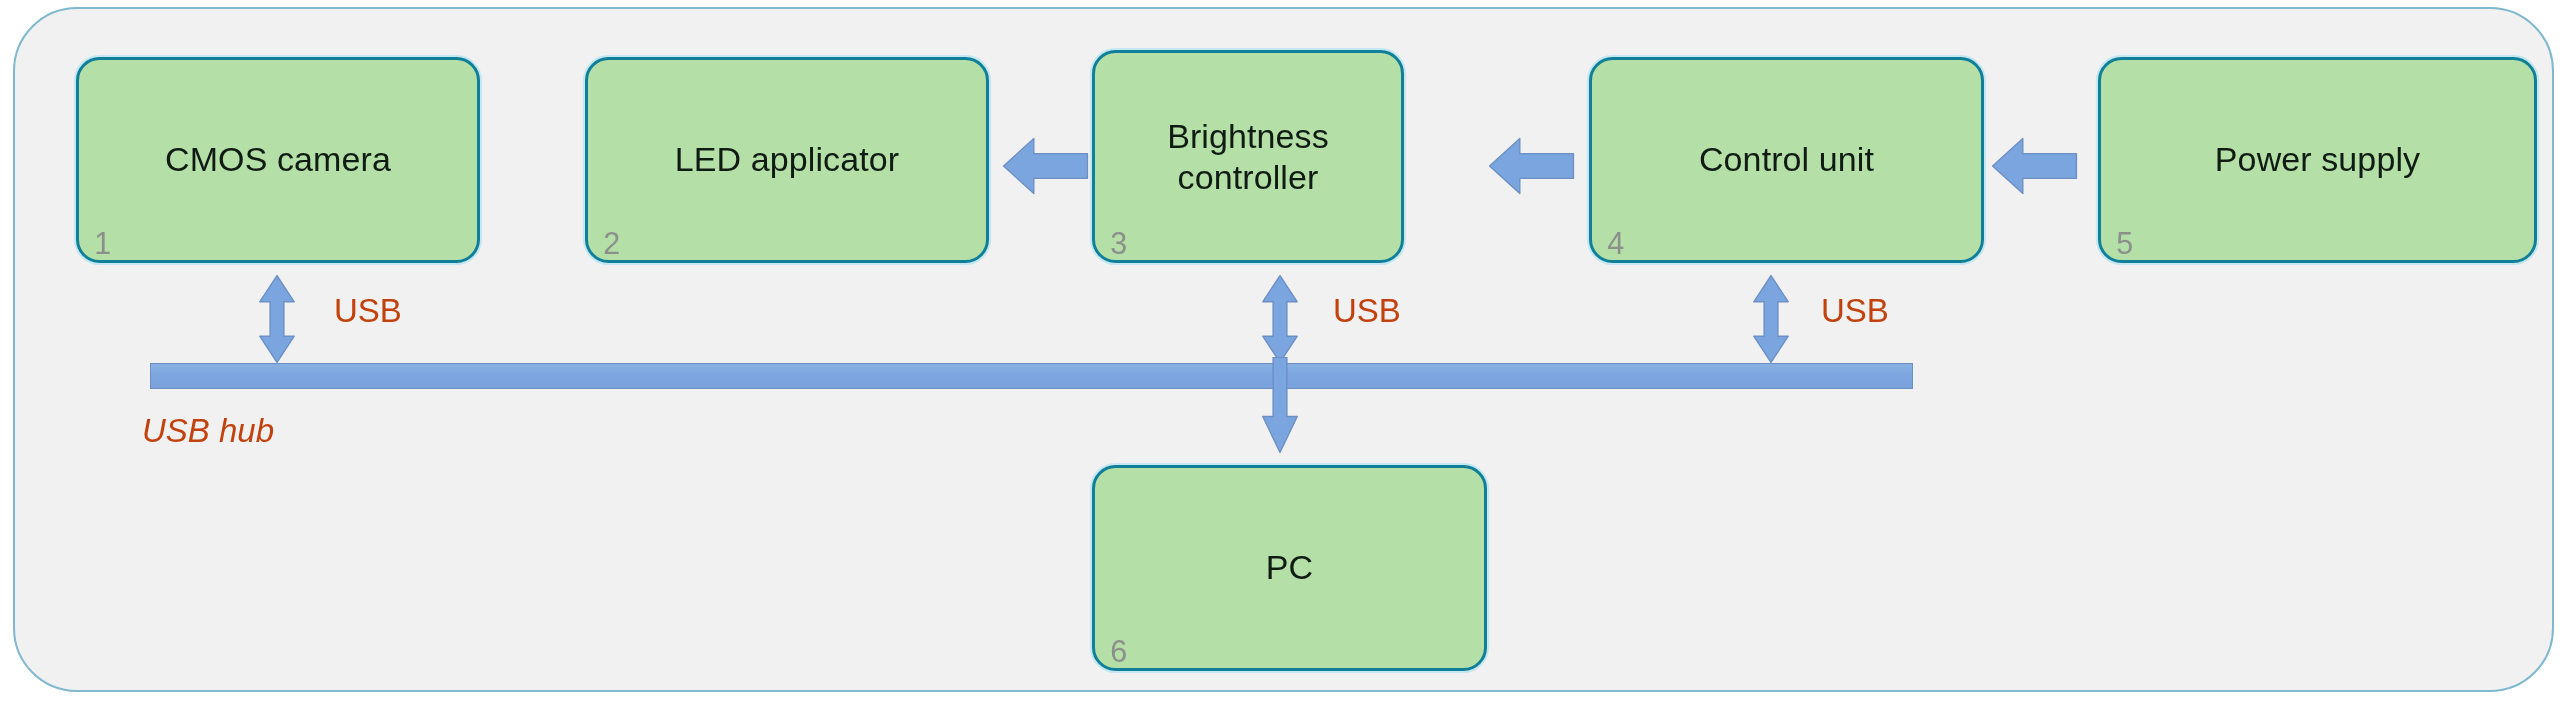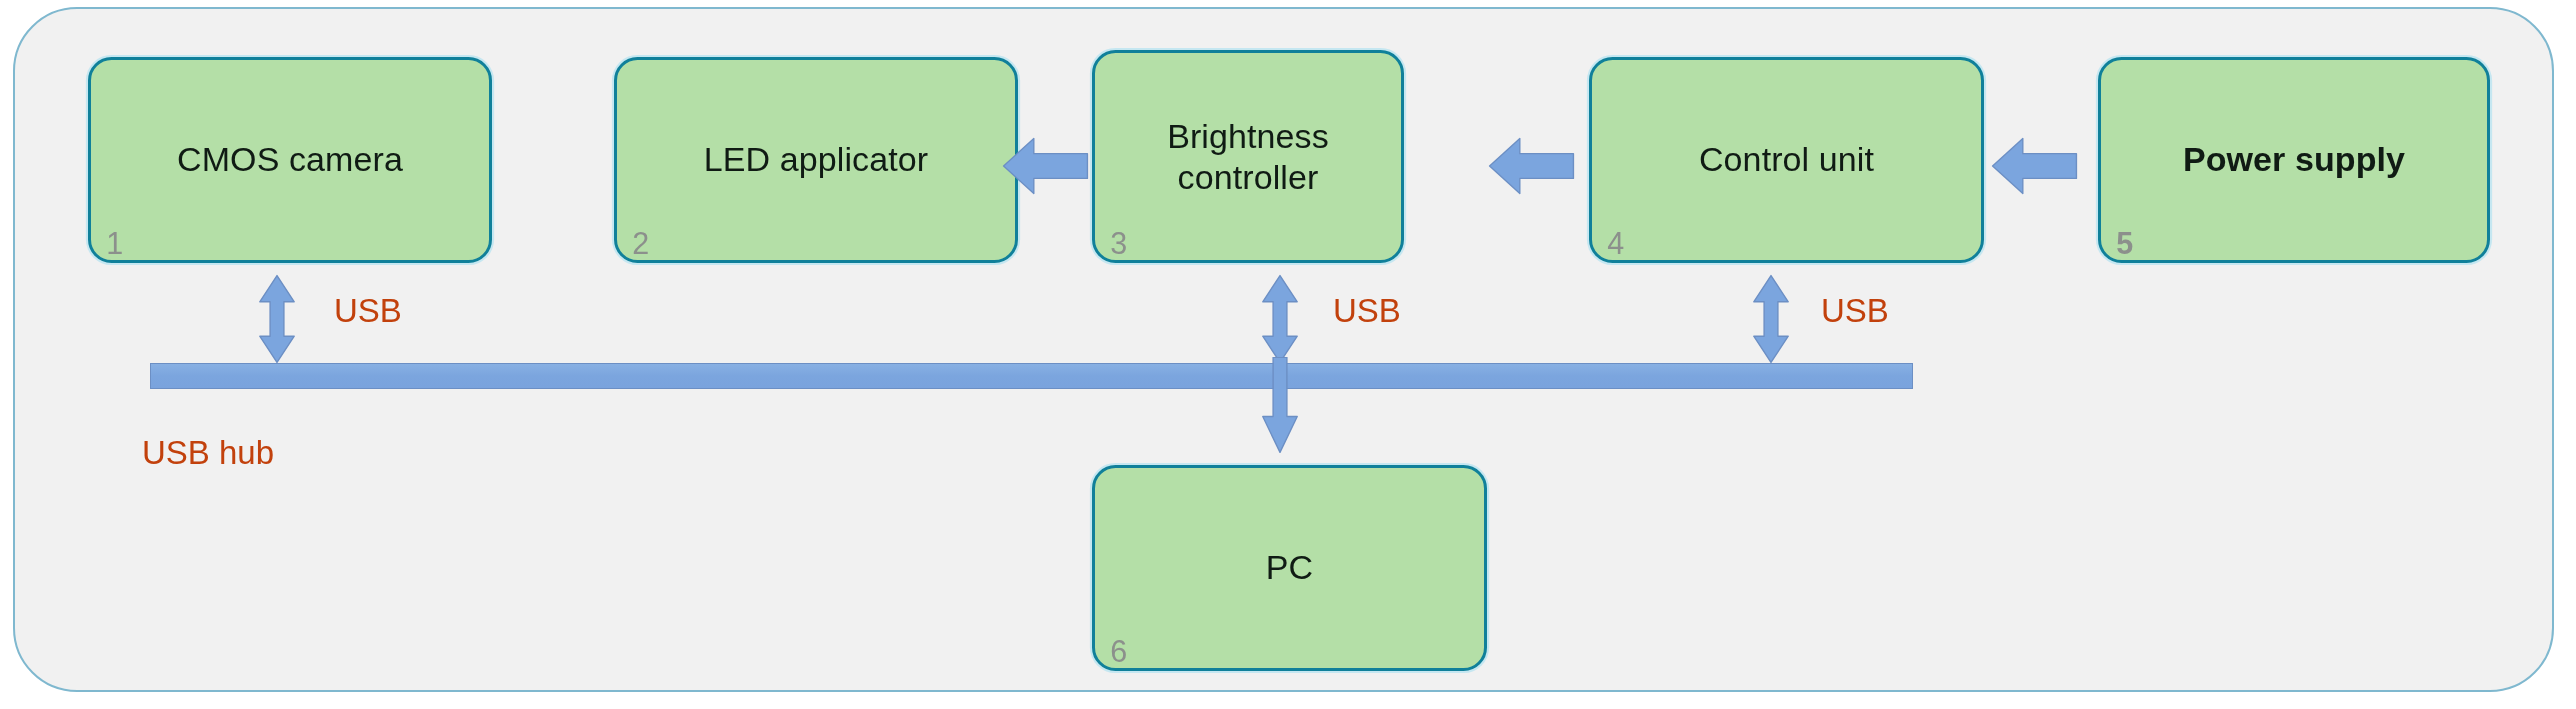--- a/index.html
+++ b/index.html
@@ -56,25 +56,25 @@
   .node-index {
     position: absolute;
     left: 15.2px;
     bottom: 1.4px;
     font-size: 30.5px;
     color: #8c908c;
     line-height: 1;
   }
 
   
-  #node-1 { left: 88px;  top: 57px;  width: 404px; height: 206px; }
-  #node-2 { left: 614px;  top: 57px;  width: 404px; height: 206px; }
+  #node-1 { left: 76px;  top: 57px;  width: 404px; height: 206px; }
+  #node-2 { left: 585px;  top: 57px;  width: 404px; height: 206px; }
   #node-3 { left: 1092px; top: 50px;  width: 312px; height: 213px; }
   #node-4 { left: 1589px; top: 57px;  width: 395px; height: 206px; padding-left: 8px; }
-  #node-5 { left: 2098px; top: 57px;  width: 392px; height: 206px; font-weight: bold; }
+  #node-5 { left: 2098px; top: 57px;  width: 439px; height: 206px; }
   #node-6 { left: 1092px; top: 465px; width: 395px; height: 206px; padding-left: 21px; }
 
   
   .arrow {
     position: absolute;
   }
   .arrow svg { display: block; }
 
   .arr-h-1 { left: 1002px; top: 133px; }
   .arr-h-2 { left: 1488px; top: 133px; }
@@ -102,21 +102,21 @@
   .edge-label {
     position: absolute;
     font-size: 33px;
     color: #c2410c;
     line-height: 1;
     white-space: nowrap;
   }
   .lbl-usb-1   { left: 334px;  top: 294px; }
   .lbl-usb-2   { left: 1333px; top: 294px; }
   .lbl-usb-3   { left: 1821px; top: 294px; }
-  .lbl-usb-hub { left: 142px;  top: 436px; }
+  .lbl-usb-hub { left: 142px;  top: 414px; font-style: italic; }
 </style>
 </head>
 <body>
 
 <div id="stage">
 
   <div class="outer-panel"></div>
 
   <div class="node" id="node-1">
     <div class="node-label">CMOS camera</div>

